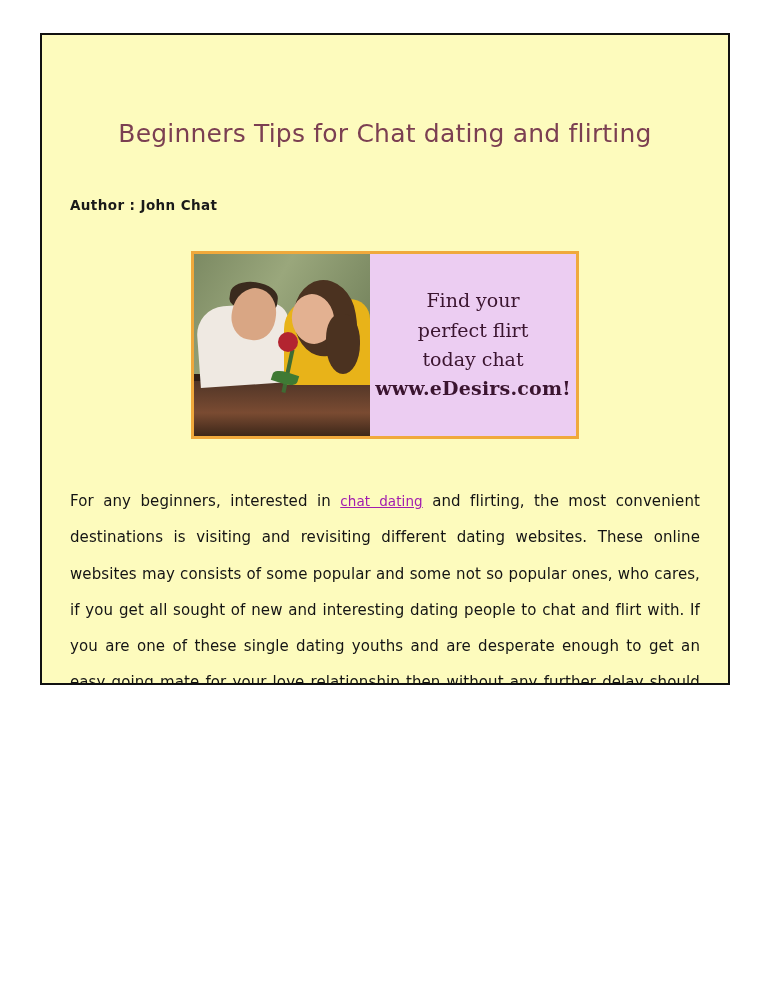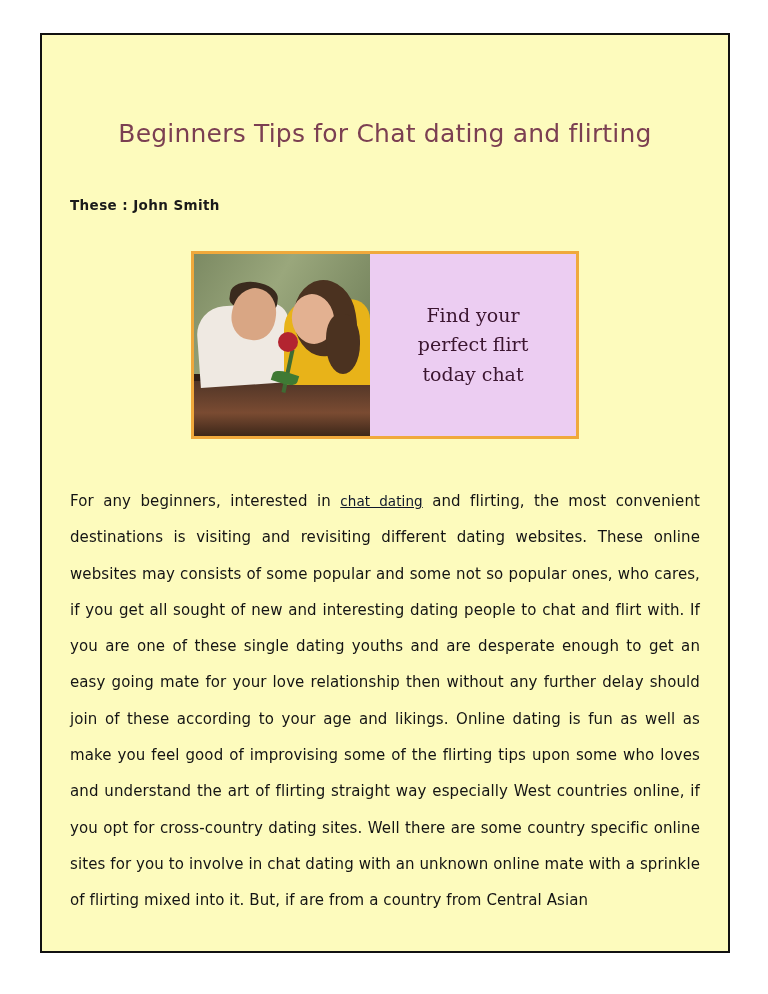--- a/index.html
+++ b/index.html
@@ -11,21 +11,21 @@
     overflow: hidden;
   }
   body {
     font-family: "DejaVu Sans", sans-serif;
   }
   .page {
     position: absolute;
     left: 40px;
     top: 33px;
     width: 690px;
-    height: 920px;
+    height: 652px;
     background: #fdfbbd;
     border: 2px solid #111111;
     box-sizing: border-box;
     overflow: hidden;
   }
   .inner {
     padding: 40px 28px 0 28px;
   }
   .doc-title {
     text-align: center;
@@ -151,34 +151,34 @@
   .body-text {
     margin-top: 44px;
     font-size: 15px;
     line-height: 2.42;
     color: #141414;
     text-align: justify;
     font-family: "DejaVu Sans", sans-serif;
     letter-spacing: 0.1px;
   }
   .body-text a {
-    color: #0f172a;
+    color: #a21caf;
     text-decoration: underline;
     font-size: 13.5px;
   }
 </style>
 </head>
 <body>
 
 <div class="page">
   <div class="inner">
 
     <h1 class="doc-title">Beginners Tips for Chat dating and flirting</h1>
 
-    <div class="author">These : John Smith</div>
+    <div class="author">Author : John Chat</div>
 
     <div class="banner-wrap">
       <div class="banner">
         <div class="banner-photo">
           <div class="ph-bg1"></div>
           <div class="ph-bg2"></div>
           <div class="ph-rail"></div>
           <div class="ph-man-body"></div>
           <div class="ph-man-hair"></div>
           <div class="ph-man-head"></div>
@@ -187,20 +187,21 @@
           <div class="ph-woman-head"></div>
           <div class="ph-woman-hair2"></div>
           <div class="ph-stem"></div>
           <div class="ph-leaf"></div>
           <div class="ph-rose"></div>
         </div>
         <div class="banner-text">
           <div class="banner-line">Find your</div>
           <div class="banner-line">perfect flirt</div>
           <div class="banner-line">today chat</div>
+          <div class="banner-line url">www.eDesirs.com!</div>
         </div>
       </div>
     </div>
 
     <div class="body-text">
       <span>For any beginners, interested in </span><a href="#">chat dating</a><span> and flirting, the most convenient destinations is visiting and revisiting different dating websites. These online websites may consists of some popular and some not so popular ones, who cares, if you get all sought of new and interesting dating people to chat and flirt with. If you are one of these single dating youths and are desperate enough to get an easy going mate for your love relationship then without any further delay should join of these according to your age and likings. Online dating is fun as well as make you feel good of improvising some of the flirting tips upon some who loves and understand the art of flirting straight way especially West countries online, if you opt for cross-country dating sites. Well there are some country specific online sites for you to involve in chat dating with an unknown online mate with a sprinkle of flirting mixed into it. But, if are from a country from Central Asian</span>
     </div>
 
   </div>
 </div>

